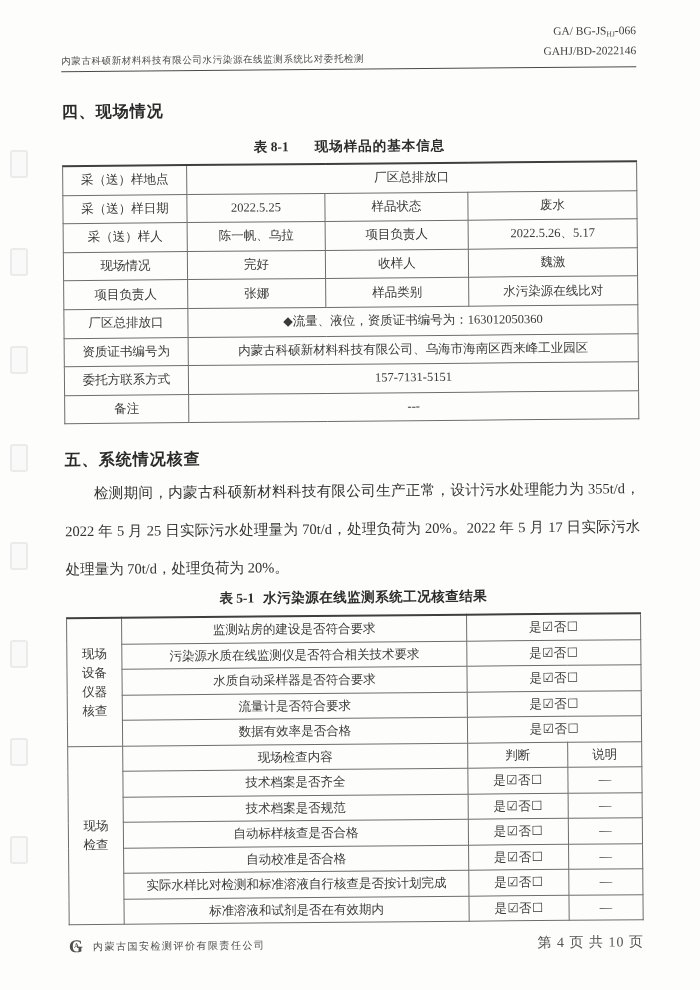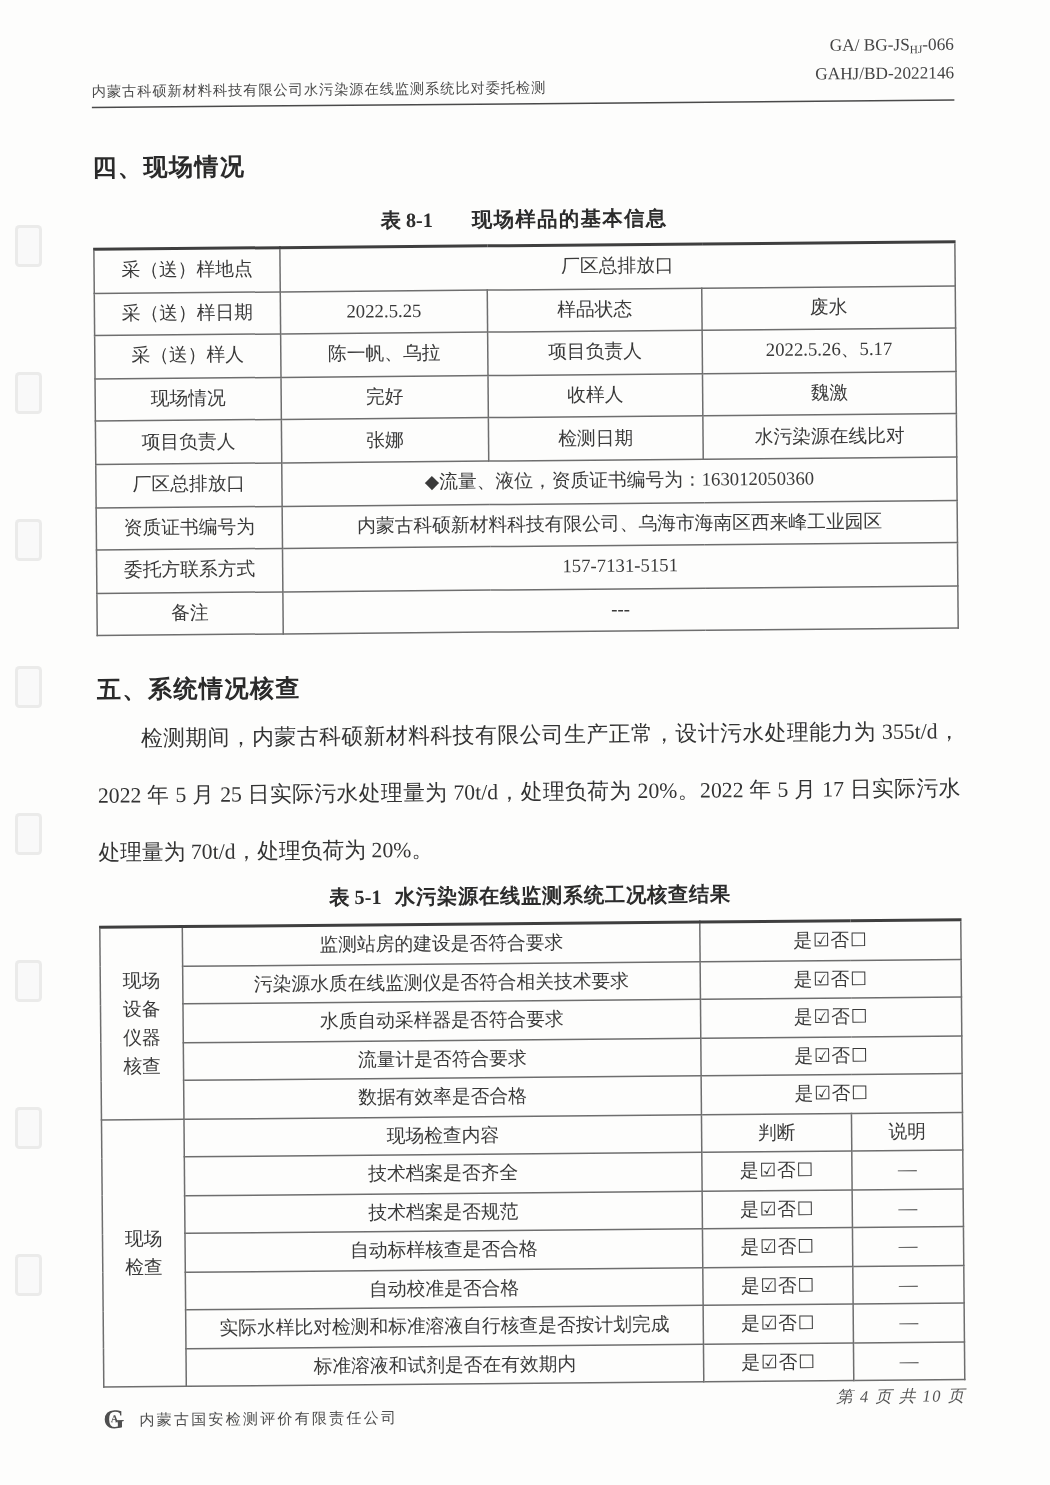--- a/index.html
+++ b/index.html
@@ -70,21 +70,21 @@
   }
   .logo-g{
     position:absolute;left:0;top:-2px;
     font-size:18px;font-weight:bold;color:#4f4f4f;font-family:"Liberation Serif",serif;
   }
   .logo-a{
     position:absolute;left:5px;top:4px;
     font-size:7px;font-weight:bold;color:#4f4f4f;
   }
   .company{font-size:10px;letter-spacing:1.5px;color:#4c4c4c;}
-  .page-no{font-size:11px;color:#555;margin-bottom:13px;letter-spacing:1px;font-style:italic;}
+  .page-no{font-size:14px;color:#555;letter-spacing:1px;}
 </style>
 </head>
 <body>
 
 <div class="page">
 
   <div class="binder-mark" style="top:150px"></div>
   <div class="binder-mark" style="top:248px"></div>
   <div class="binder-mark" style="top:346px"></div>
   <div class="binder-mark" style="top:444px"></div>
@@ -135,21 +135,21 @@
       </tr>
       <tr>
         <td>现场情况</td>
         <td>完好</td>
         <td>收样人</td>
         <td>魏激</td>
       </tr>
       <tr>
         <td>项目负责人</td>
         <td>张娜</td>
-        <td>检测日期</td>
+        <td>样品类别</td>
         <td>水污染源在线比对</td>
       </tr>
       <tr>
         <td>厂区总排放口</td>
         <td colspan="3">◆流量、液位，资质证书编号为：163012050360</td>
       </tr>
       <tr>
         <td>资质证书编号为</td>
         <td colspan="3">内蒙古科硕新材料科技有限公司、乌海市海南区西来峰工业园区</td>
       </tr>

